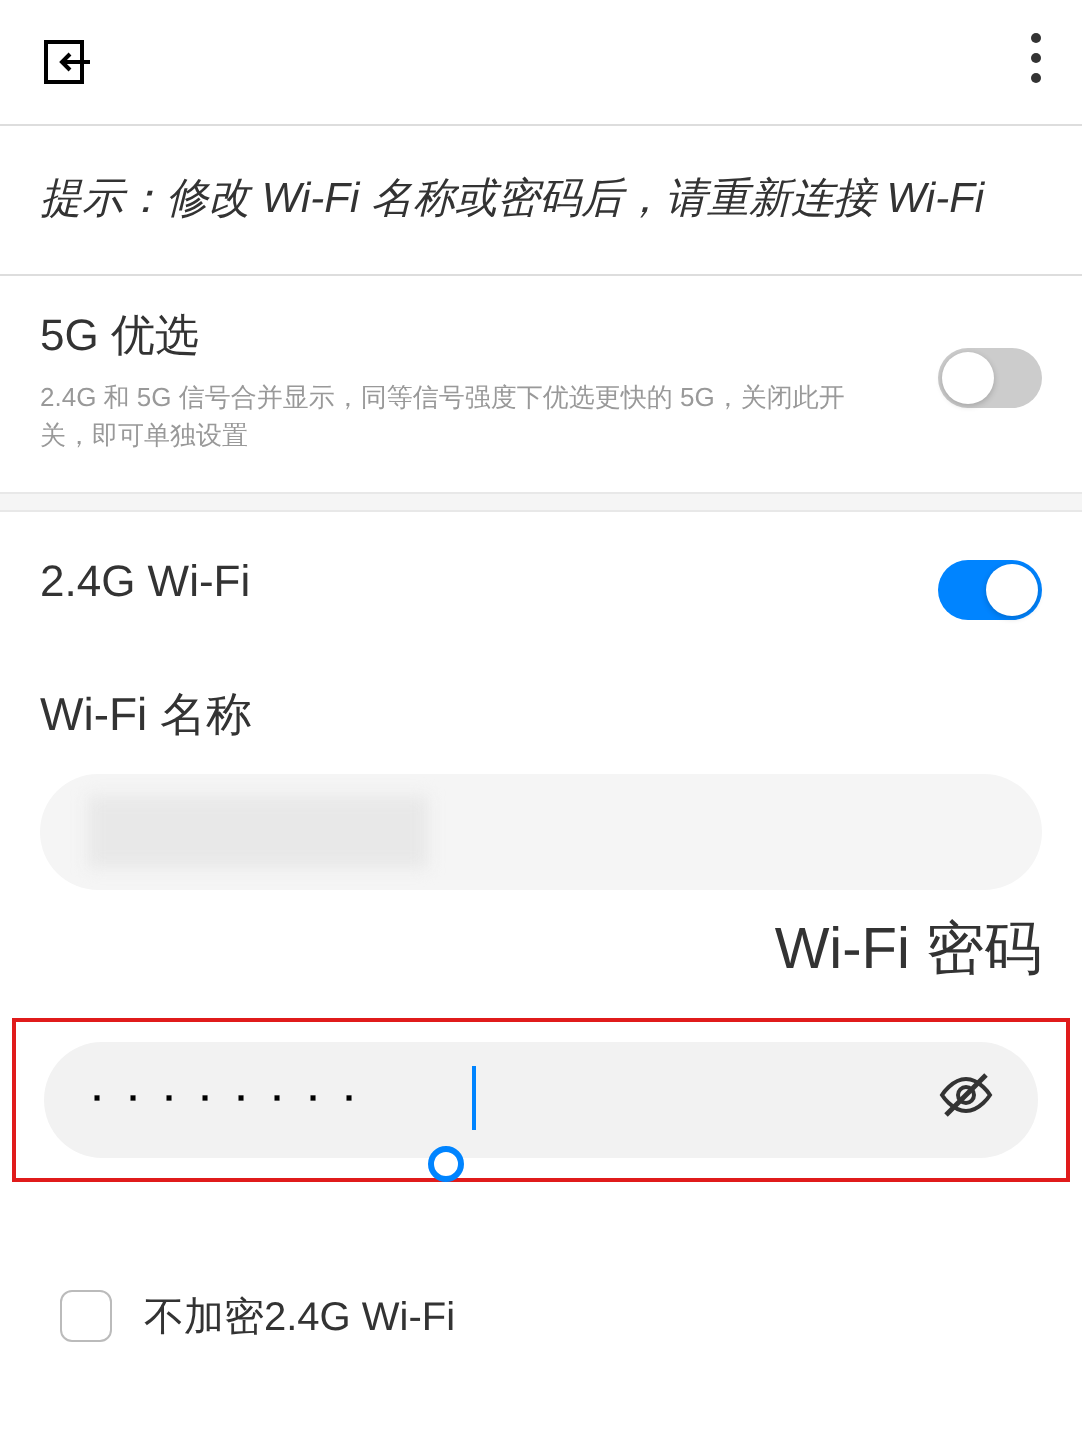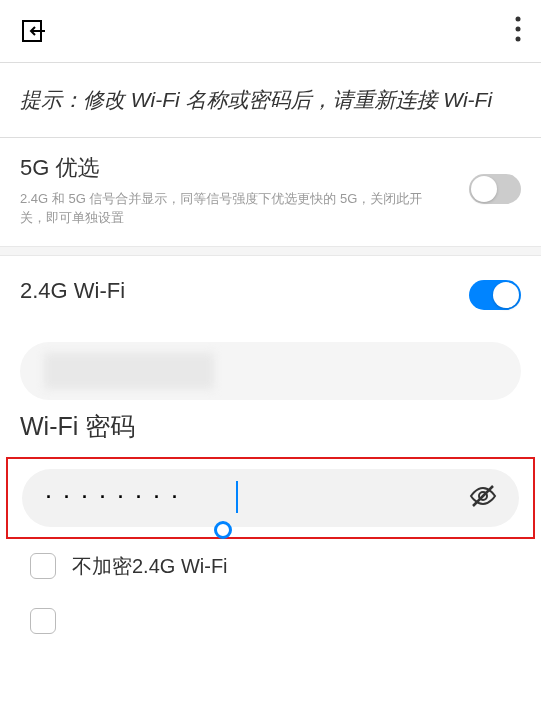--- a/index.html
+++ b/index.html
@@ -130,23 +130,24 @@
       width: 170px;
       height: 36px;
       background: #e8e8e8;
       filter: blur(4px);
     }
     .password-section {
       padding: 10px 0 0 0;
     }
     .password-label {
       padding: 0 20px;
-      font-size: 25px;
+      font-size: 29px;
       color: #333;
       margin-bottom: 14px;
+      text-align: right;
     }
     .highlight-box {
       border: 2px solid #e01b1b;
       margin: 0 6px;
       padding: 10px 14px;
       position: relative;
     }
     .password-pill {
       background: #f2f2f2;
       border-radius: 30px;
@@ -183,20 +184,21 @@
       border: 3px solid #0084ff;
       border-radius: 50%;
       background: #fff;
       left: 206px;
       bottom: -2px;
     }
     .checkbox-row {
       display: flex;
       align-items: center;
       padding: 14px 30px;
+      margin-top: 40px;
     }
     .checkbox {
       width: 26px;
       height: 26px;
       border: 1.5px solid #bbb;
       border-radius: 6px;
       margin-right: 16px;
       flex-shrink: 0;
     }
     .checkbox-label {
@@ -239,20 +241,21 @@
 </div>
 
 <div class="divider-thick"></div>
 
 <div class="simple-toggle-section">
   <div class="toggle-title">2.4G Wi-Fi</div>
   <div class="toggle single on"></div>
 </div>
 
 <div class="section-item">
+  <div class="field-label">Wi-Fi 名称</div>
   <div class="input-pill blurred">
     <div class="blur-content"></div>
   </div>
 </div>
 
 <div class="password-section">
   <div class="password-label">Wi-Fi 密码</div>
   <div class="highlight-box">
     <div class="password-pill">
       <span class="dots">········</span>

